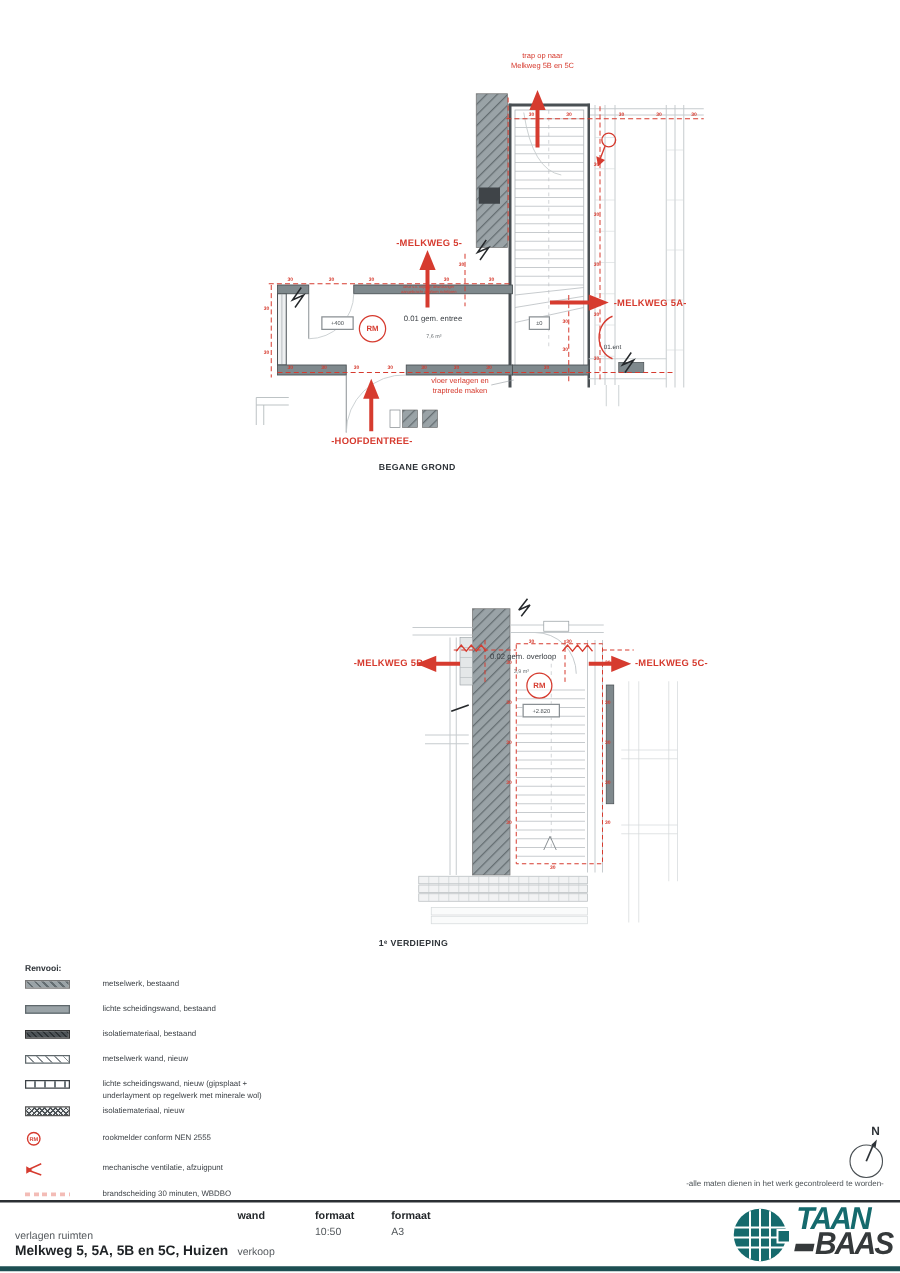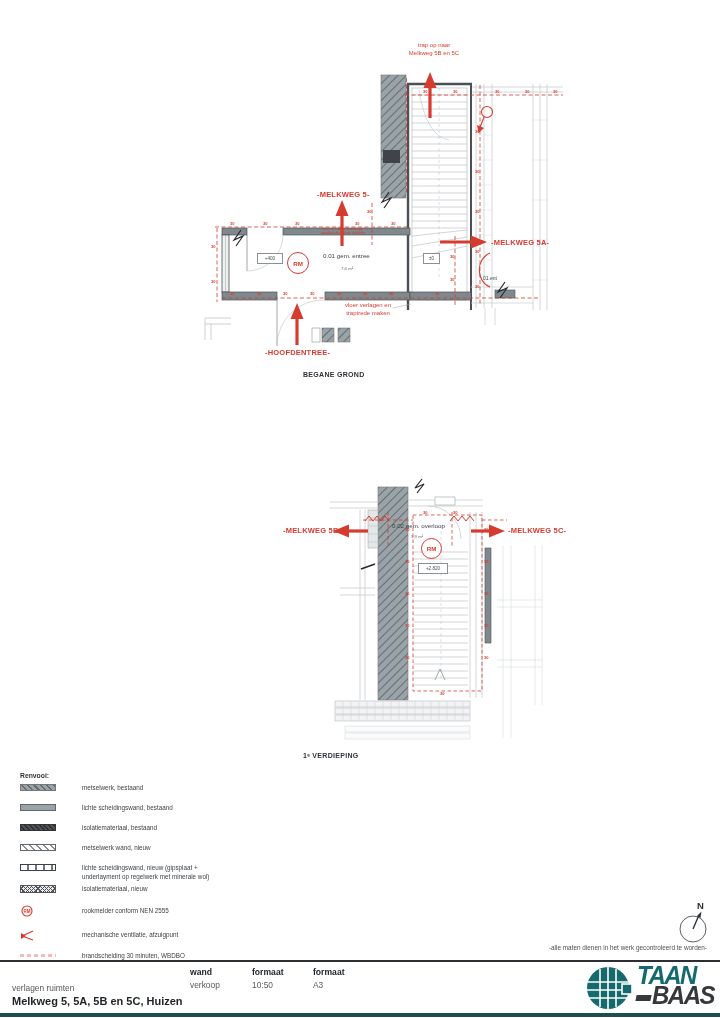--- a/index.html
+++ b/index.html
@@ -476,21 +476,21 @@
     </svg>
   </div>
   <span id="check-note">-alle maten dienen in het werk gecontroleerd te worden-</span>
 
   <div id="titlebar-line"></div>
   <span id="project-title">Melkweg 5, 5A, 5B en 5C, Huizen</span>
   <span id="project-sub">verlagen ruimten</span>
 
   <div class="abs" style="left:190px; top:967px;">
     <div class="tb-label">wand</div>
-    <div class="tb-value" style="margin-top:3px;">verkoop</div>
+    <div class="tb-value" style="margin-top:19px;">verkoop</div>
   </div>
   <div class="abs" style="left:252px; top:967px;">
     <div class="tb-label">formaat</div>
     <div class="tb-value" style="margin-top:3px;">10:50</div>
   </div>
   <div class="abs" style="left:313px; top:967px;">
     <div class="tb-label">formaat</div>
     <div class="tb-value" style="margin-top:3px;">A3</div>
   </div>
 

